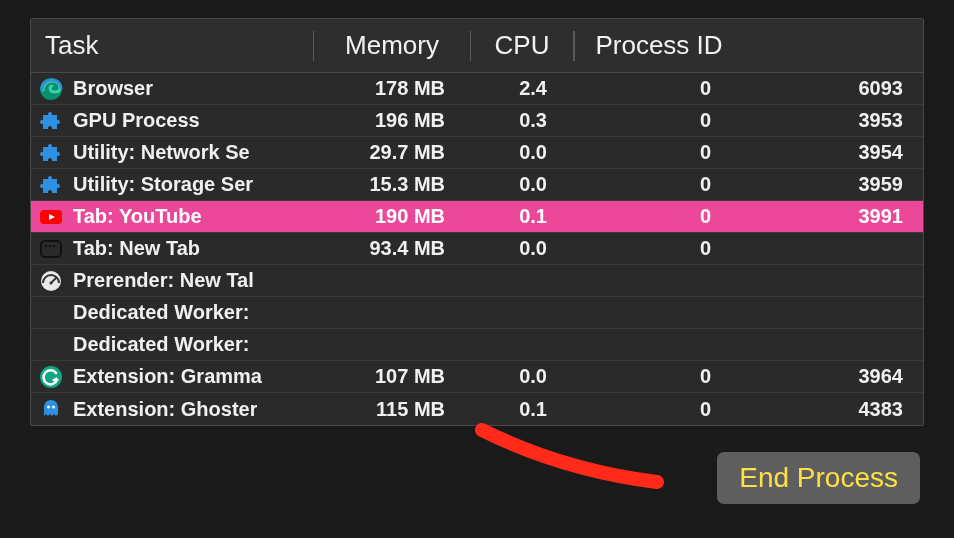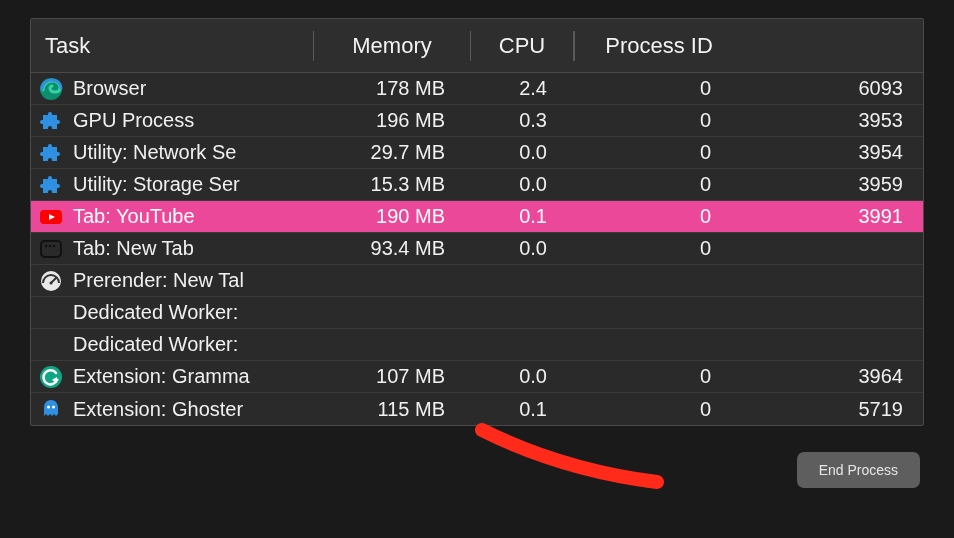--- a/index.html
+++ b/index.html
@@ -24,21 +24,21 @@
       width: 100%;
     }
     .header-row {
       display: flex;
       border-bottom: 1px solid #4a4a4a;
       background: #2e2e2e;
       height: 54px;
       align-items: center;
     }
     .header-row .col {
-      font-size: 22px;
+      font-size: 26px;
       font-weight: 500;
       color: #f2f2f2;
       padding: 14px 12px;
     }
     .header-row .divider {
       width: 1px;
       height: 30px;
       background: #5a5a5a;
     }
     .col-task {
@@ -83,20 +83,21 @@
       color: #ffffff;
     }
     .row .cell {
       padding: 0 12px;
       white-space: nowrap;
       overflow: hidden;
       text-overflow: clip;
       height: 100%;
       display: flex;
       align-items: center;
+      font-weight: bold;
     }
     .row .cell-task {
       width: 282px;
       display: flex;
       align-items: center;
       gap: 10px;
       padding-left: 8px;
     }
     .row .cell-memory {
       width: 156px;
@@ -139,25 +140,25 @@
       white-space: nowrap;
       overflow: hidden;
     }
     .footer {
       display: flex;
       justify-content: flex-end;
       padding: 26px 4px 0 0;
     }
     .end-process-btn {
       background: #5e5e5e;
-      color: #e5e5e5;
+      color: #fde047;
       border: none;
       border-radius: 7px;
       padding: 10px 22px;
-      font-size: 14px;
+      font-size: 28px;
       font-weight: 400;
       cursor: pointer;
       font-family: inherit;
     }
     .arrow-annotation {
       position: absolute;
       left: 472px;
       top: 420px;
       pointer-events: none;
     }
@@ -328,21 +329,21 @@
               <path d="M12 3 C7 3 5 7 5 11 L5 19 L7 17 L9 19 L11 17 L13 19 L15 17 L17 19 L19 17 L19 11 C19 7 17 3 12 3 Z" fill="#2f8fe0"></path>
               <circle cx="9.5" cy="10" r="1.5" fill="#fff"></circle>
               <circle cx="14.5" cy="10" r="1.5" fill="#fff"></circle>
             </svg>
           </span>
           <span class="task-label">Extension: Ghoster</span>
         </div>
         <div class="cell cell-memory">115 MB</div>
         <div class="cell cell-cpu">0.1</div>
         <div class="cell cell-network">0</div>
-        <div class="cell cell-pid">5719</div>
+        <div class="cell cell-pid">4383</div>
       </div>
     </div>
 
 </div>
 
 <div class="footer">
   <button class="end-process-btn">End Process</button>
 </div>
 
 <div class="arrow-annotation">

